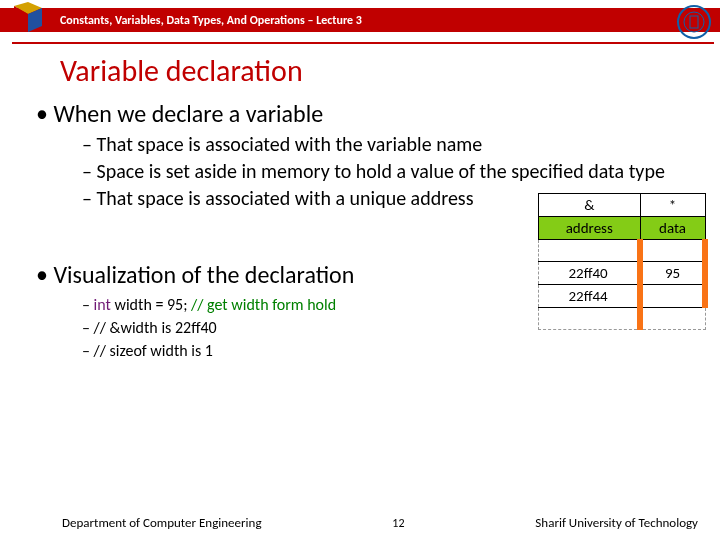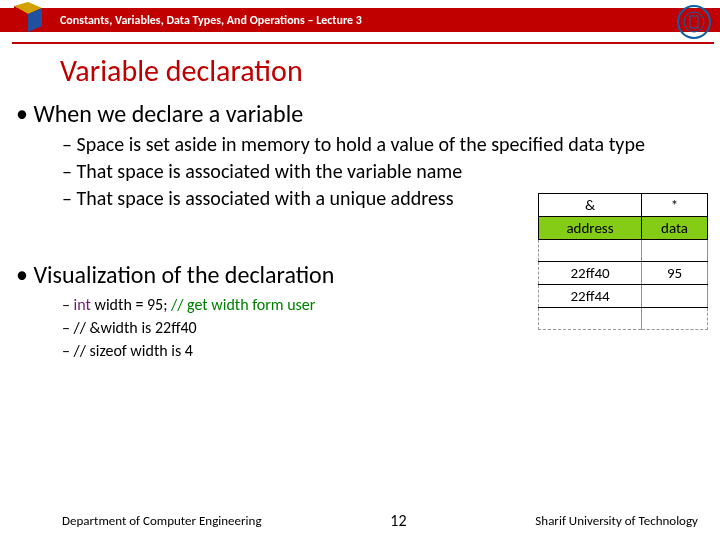--- a/index.html
+++ b/index.html
@@ -4,43 +4,43 @@
 <style>
   * { margin: 0; padding: 0; box-sizing: border-box; }
   body { font-family: Calibri, Arial, sans-serif; width: 720px; height: 540px; background: #fff; position: relative; color: #000; }
   .header { position: relative; height: 48px; }
   .red-bar { position: absolute; left: 0; top: 8px; right: 0; height: 24px; background: #c00000; color: #fff; font-size: 12px; font-weight: bold; display: flex; align-items: center; padding-left: 60px; }
   .red-underline { position: absolute; left: 12px; right: 6px; top: 42px; height: 2px; background: #c00000; }
   .logo-left { position: absolute; left: 6px; top: 2px; width: 44px; height: 38px; }
   .logo-right { position: absolute; right: 8px; top: 4px; width: 36px; height: 36px; }
   .logo-right svg { width: 36px; height: 36px; }
   h1.title { font-size: 30px; font-weight: normal; color: #c00000; margin: 4px 0 10px 60px; }
-  ul.main { list-style: none; padding-left: 16px; }
+  ul.main { list-style: none; padding-left: 36px; }
   ul.main > li { font-size: 24px; margin-bottom: 6px; }
   ul.main > li::before { content: "• "; color: #000; }
   ul.sub { list-style: none; padding-left: 46px; margin-top: 4px; margin-bottom: 10px; }
   ul.sub > li { font-size: 20px; line-height: 1.25; margin-bottom: 2px; }
   ul.sub > li::before { content: "– "; }
   .viz-row { display: flex; align-items: flex-start; }
   .viz-left { flex: 1; margin-top: 39px; }
   ul.sub2 { list-style: none; padding-left: 46px; margin-top: 4px; }
   ul.sub2 > li { font-size: 16px; line-height: 1.45; }
   ul.sub2 > li::before { content: "– "; }
   .table-wrap { width: 170px; margin-right: 12px; margin-top: -28px; }
   table { border-collapse: collapse; width: 100%; font-size: 15px; }
   th { border: 1px solid #000; font-weight: normal; padding: 2px 4px; }
   th.top { background: #fff; }
   th.sub { background: #84cc16; }
-  td { border-left: 1px solid #000; border-right: 1px solid #f97316; height: 22px; padding: 2px 6px; text-align: center; }
+  td { border-left: 1px solid #000; border-right: 6px solid #f97316; height: 22px; padding: 2px 6px; text-align: center; }
   td.dashed-left { border-left: 1px dashed #999; }
   td.dashed-right { border-right: 1px dashed #999; }
   tr.solid-bottom td { border-bottom: 1px solid #000; }
   tr.dashed-bottom td { border-bottom: 1px dashed #999; }
   .footer { position: absolute; bottom: 10px; left: 0; right: 0; display: flex; justify-content: space-between; align-items: center; padding: 0 22px 0 62px; font-size: 13px; }
-  .footer .pg { font-size: 16px; }
+  .footer .pg { font-size: 12px; }
   .comment { color: #008000; }
   .kw { color: #701a75; }
 </style>
 </head>
 <body>
 
 <div class="header">
   <div class="red-bar">
     <span>Constants, Variables, Data Types, And Operations – Lecture 3</span>
   </div>
@@ -59,35 +59,35 @@
         <rect x="14" y="12" width="8" height="12" fill="none" stroke="#1060a8" stroke-width="1"></rect>
       </svg>
   </div>
 </div>
 
 <h1 class="title">Variable declaration</h1>
 
 <ul class="main">
   <li><span>When we declare a variable</span>
     <ul class="sub">
+      <li>That space is associated with the variable name</li>
       <li>Space is set aside in memory to hold a value of the specified data type</li>
-      <li>That space is associated with the variable name</li>
       <li>That space is associated with a unique address</li>
     </ul>
   </li>
 </ul>
 
 <div class="viz-row">
   <div class="viz-left">
     <ul class="main">
       <li><span>Visualization of the declaration</span>
         <ul class="sub2">
-          <li><span class="kw">int</span><span> width = 95;  </span><span class="comment">// get width form user</span></li>
+          <li><span class="kw">int</span><span> width = 95;  </span><span class="comment">// get width form hold</span></li>
           <li>//  &amp;width is 22ff40</li>
-          <li>// sizeof width is 4</li>
+          <li>// sizeof width is 1</li>
         </ul>
       </li>
     </ul>
   </div>
   <div class="table-wrap">
     <table>
       <tbody>
           <tr>
             <th class="top">&amp;</th>
             <th class="top">*</th>

